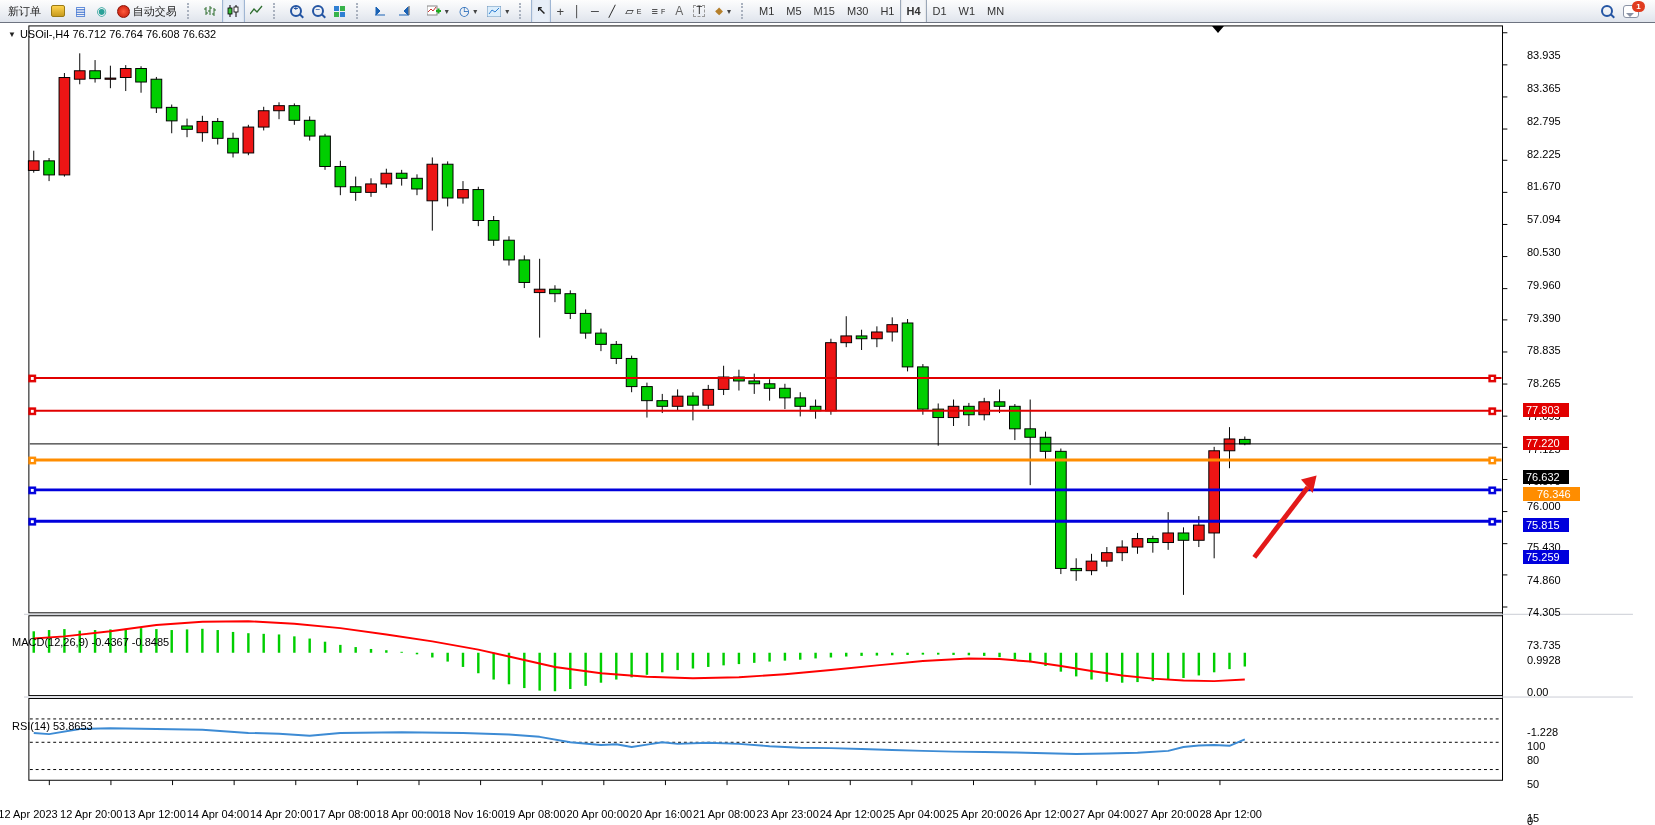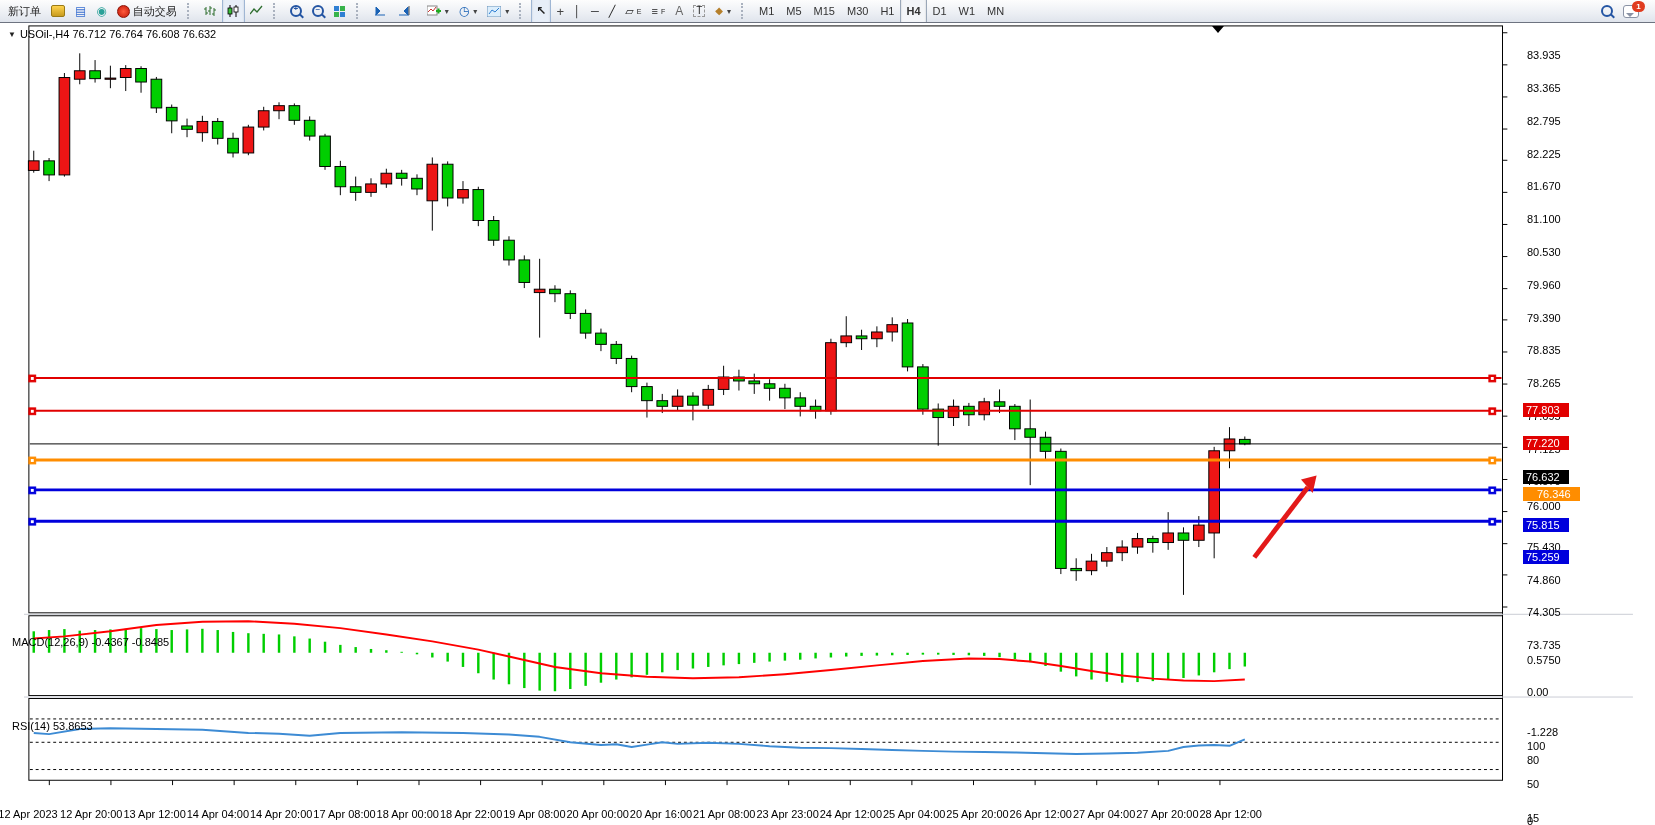--- a/index.html
+++ b/index.html
@@ -726,21 +726,21 @@
 
     <div class="overlay-label" style="left:12px;top:613px;">MACD(12,26,9) -0.4367 -0.8485</div>
     <div class="overlay-label" style="left:12px;top:697px;">RSI(14) 53.8653</div>
 
     <div id="price-axis">
         <div class="axis-label" style="top: 32.032px;">83.935</div>
         <div class="axis-label" style="top: 65.0008px;">83.365</div>
         <div class="axis-label" style="top: 97.9696px;">82.795</div>
         <div class="axis-label" style="top: 130.938px;">82.225</div>
         <div class="axis-label" style="top: 163.04px;">81.670</div>
-        <div class="axis-label" style="top: 196.008px;">81.100</div>
+        <div class="axis-label" style="top: 196.008px;">57.094</div>
         <div class="axis-label" style="top: 228.977px;">80.530</div>
         <div class="axis-label" style="top: 261.946px;">79.960</div>
         <div class="axis-label" style="top: 294.915px;">79.390</div>
         <div class="axis-label" style="top: 327.016px;">78.835</div>
         <div class="axis-label" style="top: 359.985px;">78.265</div>
         <div class="axis-label" style="top: 392.954px;">77.695</div>
         <div class="axis-label" style="top: 425.922px;">77.125</div>
         <div class="axis-label" style="top: 458.024px;">76.570</div>
         <div class="axis-label" style="top: 483px;">76.000</div>
         <div class="axis-label" style="top: 523.961px;">75.430</div>
@@ -755,36 +755,36 @@
         <div class="price-badge" style="top: 533.852px; background: rgb(0, 0, 220);">75.259</div>
       </div>
     <div id="time-axis">
         <div class="time-label" style="left: 28px;">12 Apr 2023</div>
         <div class="time-label" style="left: 91.3px;">12 Apr 20:00</div>
         <div class="time-label" style="left: 154.6px;">13 Apr 12:00</div>
         <div class="time-label" style="left: 217.9px;">14 Apr 04:00</div>
         <div class="time-label" style="left: 281.2px;">14 Apr 20:00</div>
         <div class="time-label" style="left: 344.5px;">17 Apr 08:00</div>
         <div class="time-label" style="left: 407.8px;">18 Apr 00:00</div>
-        <div class="time-label" style="left: 471.1px;">18 Apr 22:00</div>
+        <div class="time-label" style="left: 471.1px;">18 Nov 16:00</div>
         <div class="time-label" style="left: 534.4px;">19 Apr 08:00</div>
         <div class="time-label" style="left: 597.7px;">20 Apr 00:00</div>
         <div class="time-label" style="left: 661px;">20 Apr 16:00</div>
         <div class="time-label" style="left: 724.3px;">21 Apr 08:00</div>
         <div class="time-label" style="left: 787.6px;">23 Apr 23:00</div>
         <div class="time-label" style="left: 850.9px;">24 Apr 12:00</div>
         <div class="time-label" style="left: 914.2px;">25 Apr 04:00</div>
         <div class="time-label" style="left: 977.5px;">25 Apr 20:00</div>
         <div class="time-label" style="left: 1040.8px;">26 Apr 12:00</div>
         <div class="time-label" style="left: 1104.1px;">27 Apr 04:00</div>
         <div class="time-label" style="left: 1167.4px;">27 Apr 20:00</div>
         <div class="time-label" style="left: 1230.7px;">28 Apr 12:00</div>
       </div>
     <div id="sub-scales">
-        <div class="sub-scale" style="top: 636.833px;">0.5750</div>
+        <div class="sub-scale" style="top: 636.833px;">0.9928</div>
         <div class="sub-scale" style="top: 669px;">0.00</div>
         <div class="sub-scale" style="top: 708.787px;">-1.228</div>
         <div class="sub-scale" style="top: 722.6px;">100</div>
         <div class="sub-scale" style="top: 737px;">80</div>
         <div class="sub-scale" style="top: 761px;">50</div>
         <div class="sub-scale" style="top: 789px; margin-top: 6px;">15</div>
         <div class="sub-scale" style="top: 797.8px;">0</div>
       </div>
   </div>
 </div>

